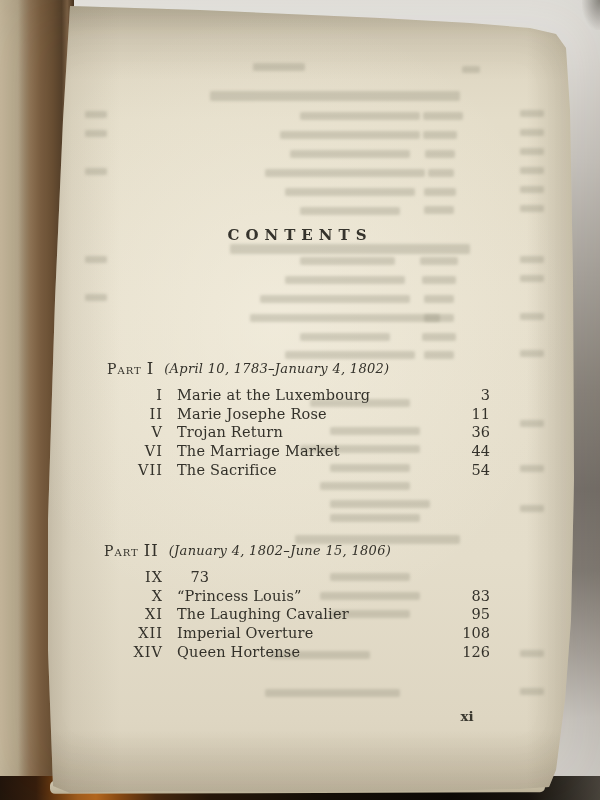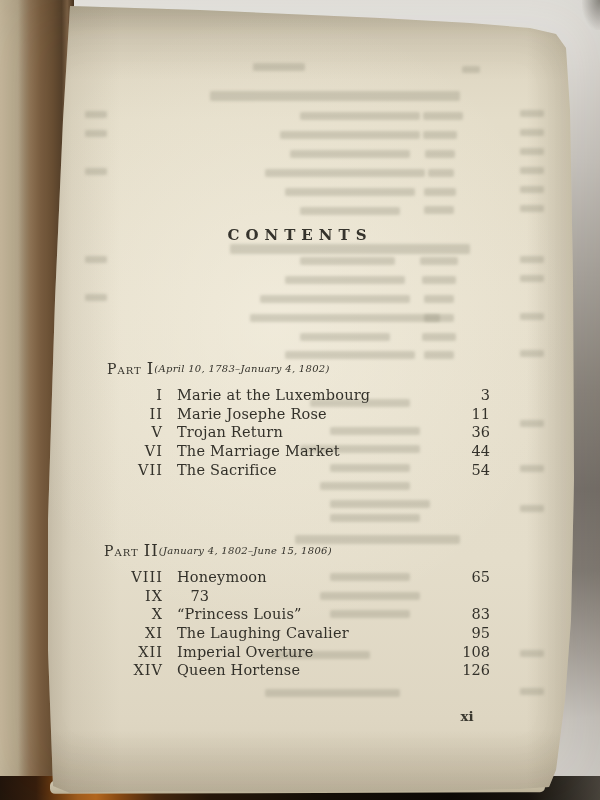--- a/index.html
+++ b/index.html
@@ -47,21 +47,21 @@
   .text-layer{position:absolute;inset:0;z-index:3;color:#33312a;}
   .contents-title{
     position:absolute;left:0;top:226px;width:600px;text-align:center;
     font-size:15px;letter-spacing:6px;color:#35332c;font-weight:bold;
   }
   .part-heading{position:absolute;display:flex;align-items:center;white-space:nowrap;}
   .part-heading.p1{left:107px;top:359px;}
   .part-heading.p2{left:104px;top:541px;}
   .part-label{font-variant:small-caps;font-size:14px;letter-spacing:1px;}
   .part-numeral{font-size:16.5px;margin-left:5px;letter-spacing:1px;}
-  .part-dates{font-style:italic;font-size:10px;letter-spacing:.3px;}
+  .part-dates{font-style:italic;font-size:13px;margin-left:10px;letter-spacing:.3px;}
   .chapters{position:absolute;left:110px;width:380px;}
   .chapters.c1{top:386px;}
   .chapters.c2{top:568px;}
   .chapter-row{display:flex;align-items:center;height:18.6px;font-size:14.5px;}
   .ch-num{width:53px;text-align:right;letter-spacing:1px;}
   .ch-title{flex:1;padding-left:14px;letter-spacing:.2px;}
   .ch-page{width:46px;text-align:right;}
   .folio{position:absolute;left:452px;top:708px;width:30px;text-align:center;font-size:13.5px;font-weight:bold;color:#3a382f;}
 </style>
 </head>
@@ -181,25 +181,20 @@
   </div>
         </div>
 
       <div class="part-heading p2">
         <span class="part-label">Part</span>
         <span class="part-numeral">II</span>
         <span class="part-dates">(January 4, 1802–June 15, 1806)</span>
       </div>
       <div class="chapters c2">
           <div class="chapter-row">
-    <span class="ch-num">VIII</span>
-    <span class="ch-title">Honeymoon</span>
-    <span class="ch-page">65</span>
-  </div>
-          <div class="chapter-row">
     <span class="ch-num">IX</span>
     <span class="ch-page">73</span>
   </div>
           <div class="chapter-row">
     <span class="ch-num">X</span>
     <span class="ch-title">“Princess Louis”</span>
     <span class="ch-page">83</span>
   </div>
           <div class="chapter-row">
     <span class="ch-num">XI</span>

